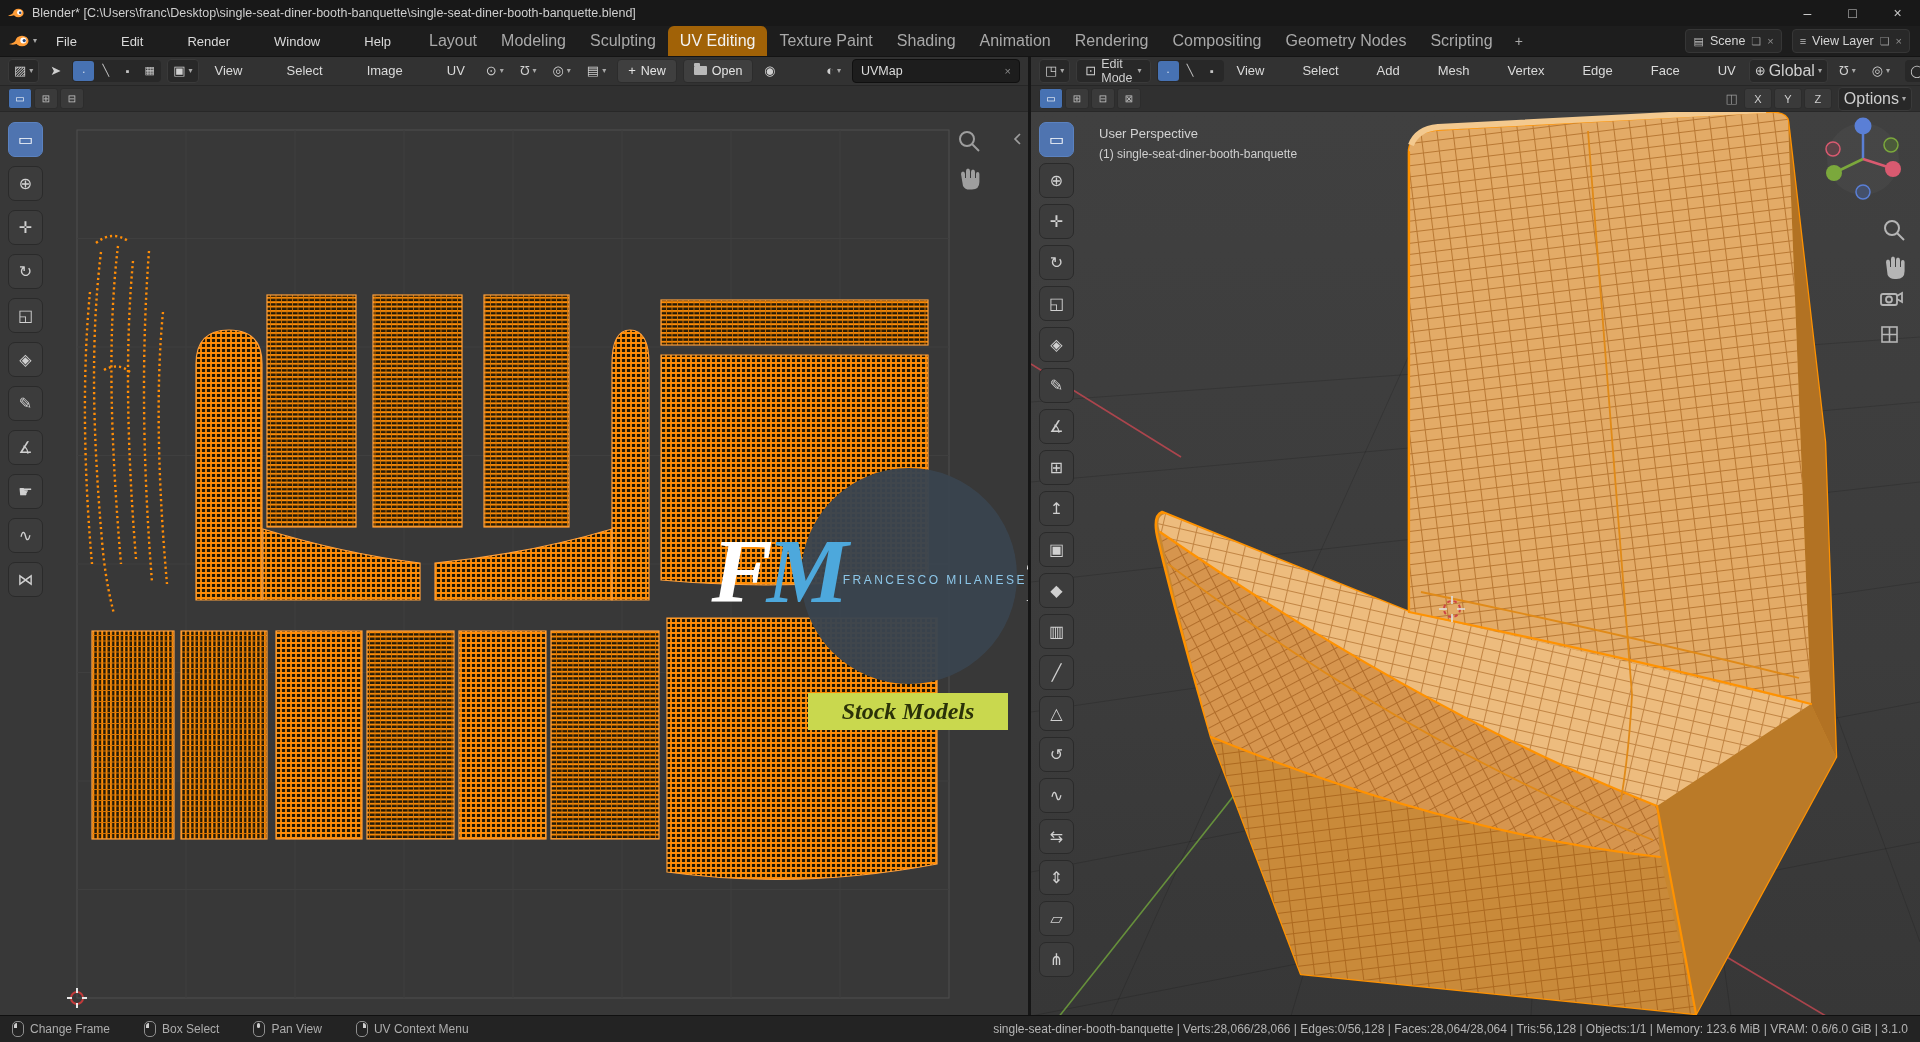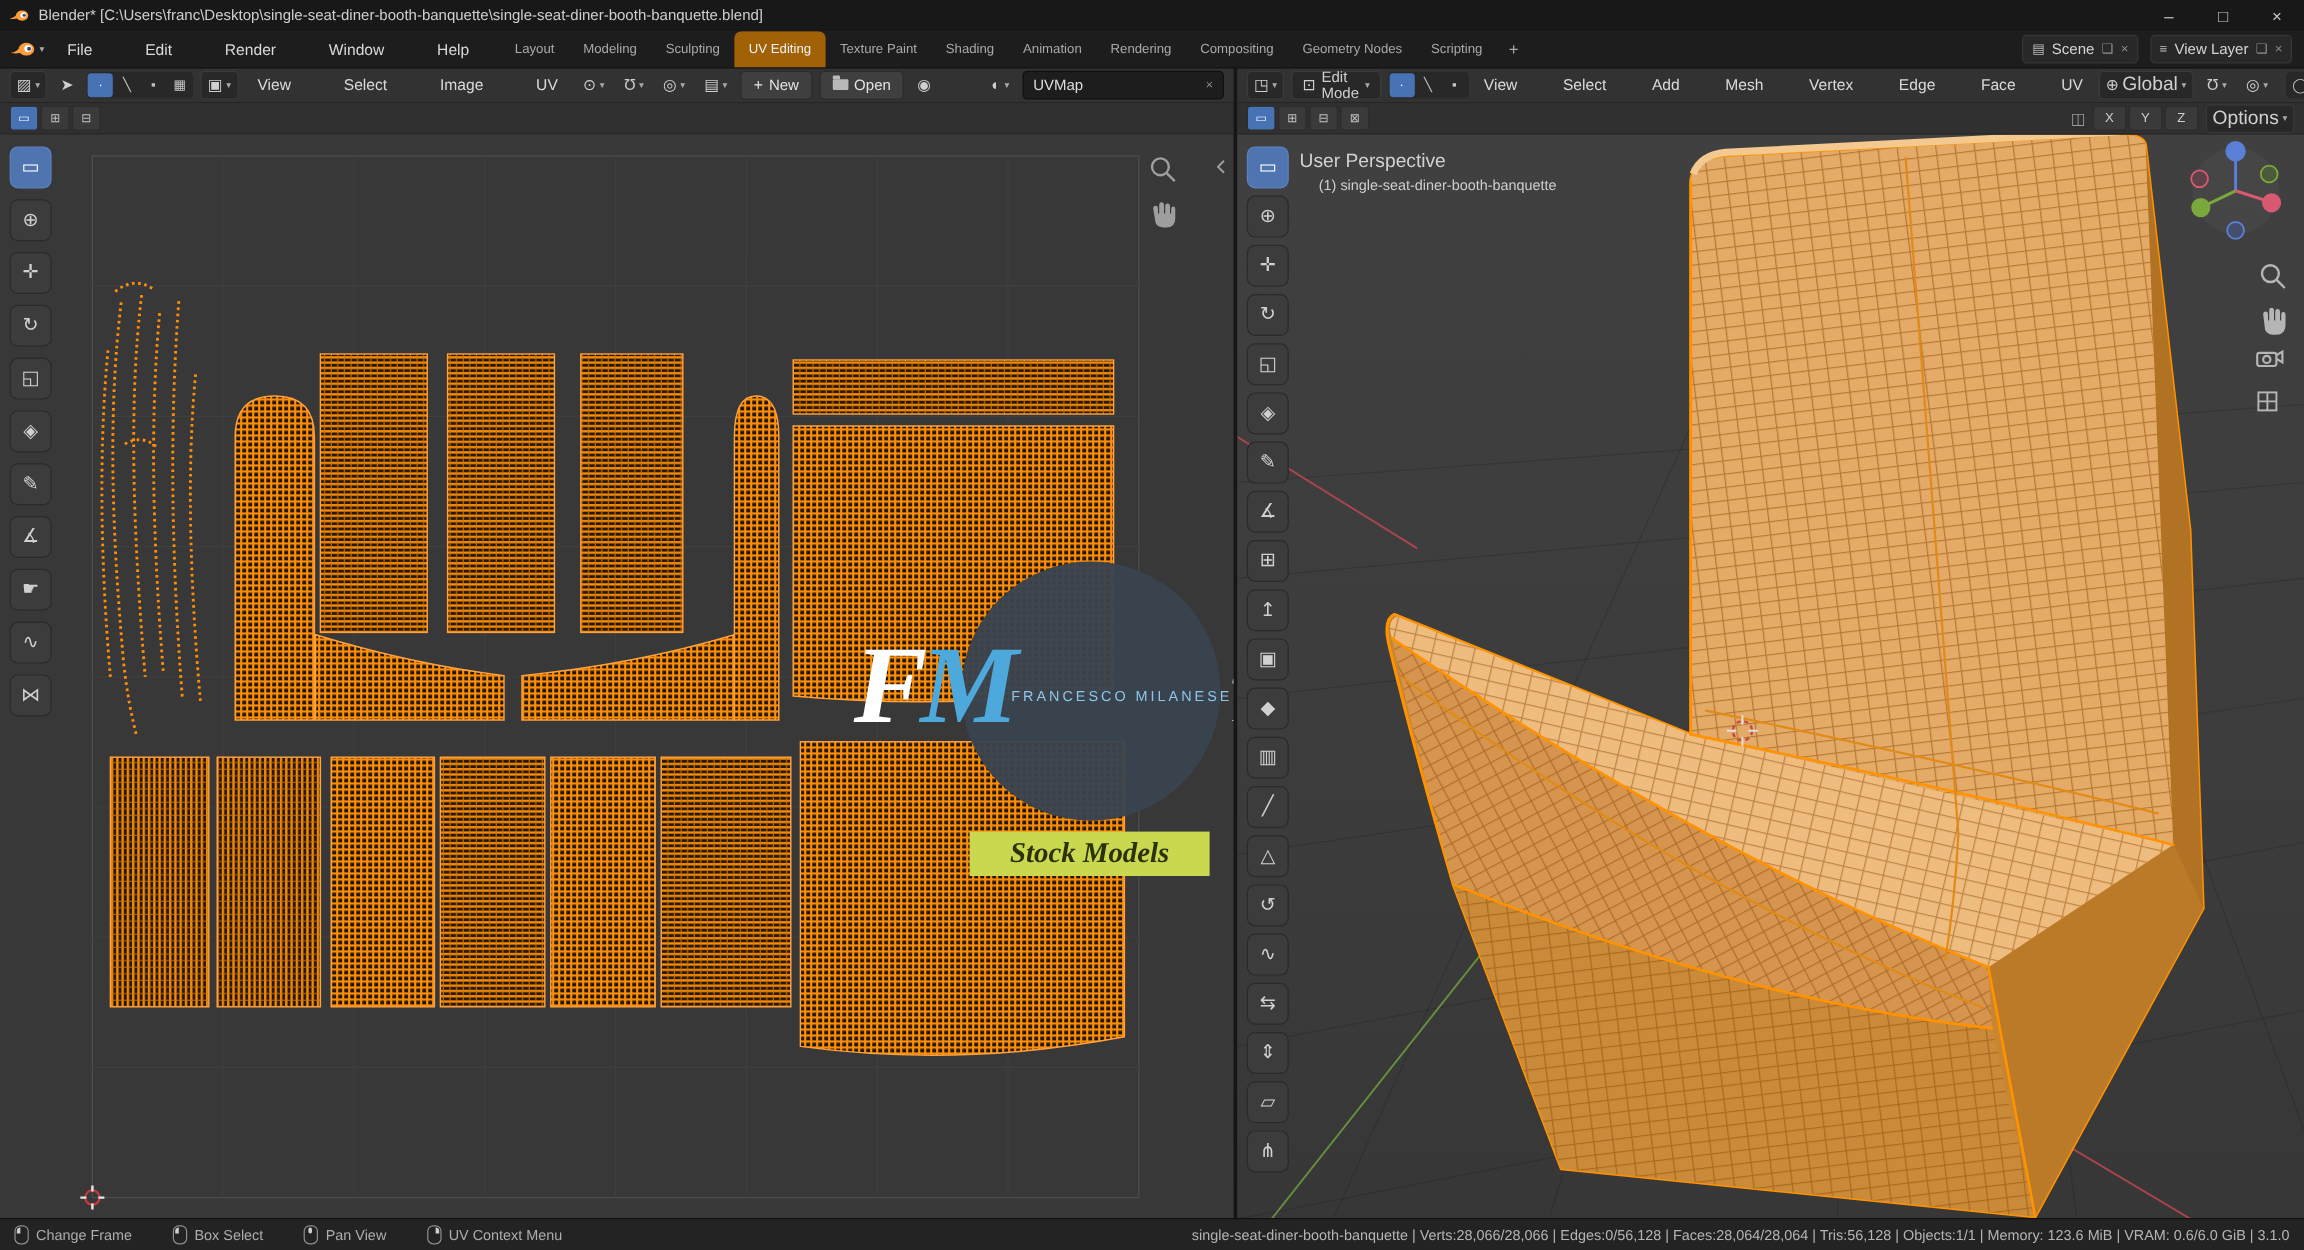--- a/index.html
+++ b/index.html
@@ -14,21 +14,21 @@
   .wc{width:45px;height:100%;display:flex;align-items:center;justify-content:center;
       color:#c8c8c8;font-size:14px;}
 
   
   .topbar{position:absolute;left:0;top:26px;right:0;height:30px;background:#1d1d1d;
           display:flex;align-items:stretch;z-index:59;border-bottom:1px solid #141414;}
   .blogo2{display:flex;align-items:center;gap:4px;padding:0 9px;}
   .menus{display:flex;gap:24px;}
   .hmenu{display:flex;align-items:center;padding:0 10px;font-size:13px;color:#dadada;}
   .ws-tabs{display:flex;margin-left:16px;}
-  .ws-tab{display:flex;align-items:center;padding:0 12px;font-size:11px;color:#a9a9a9;
+  .ws-tab{display:flex;align-items:center;padding:0 12px;font-size:16px;color:#a9a9a9;
           border-radius:6px 6px 0 0;white-space:nowrap;}
   .ws-tab.active{background:#a16207;color:#f2f2f2;}
   .ws-add{display:flex;align-items:center;padding:0 10px;color:#a9a9a9;font-size:14px;}
   .tb-right{margin-left:auto;display:flex;align-items:center;gap:10px;padding-right:10px;}
   .tb-widget{display:flex;align-items:center;gap:6px;background:#282828;border:1px solid #363636;
              border-radius:4px;height:22px;padding:0 7px;font-size:12.5px;color:#d5d5d5;}
   .tbi{font-size:11px;color:#bdbdbd;line-height:1;}
   .tbi.dim{color:#8f8f8f;}
 
   
@@ -100,21 +100,21 @@
          line-height:0.9;letter-spacing:-6px;margin-top:-10px;}
   .wm-f{color:#ffffff;}
   .wm-m{color:#4da8dc;}
   .wm-name{margin-top:7px;font-size:12px;letter-spacing:2.5px;color:#8cc6e8;white-space:nowrap;}
   .wm-sub{font-family:"Liberation Serif",serif;font-style:italic;font-size:27px;color:#f2f2f2;margin-top:2px;}
   .wm-banner{position:absolute;left:808px;top:581px;width:200px;height:37px;background:#c9d84e;
              z-index:7;display:flex;align-items:center;justify-content:center;
              font-family:"Liberation Serif",serif;font-style:italic;font-weight:bold;
              font-size:24px;color:#2b3208;}
 
-  .ov1{position:absolute;left:52px;top:14px;font-size:16px;color:#d2d2d2;z-index:5;text-align:center;}
+  .ov1{position:absolute;left:68px;top:14px;font-size:13px;color:#d2d2d2;z-index:5;text-align:center;}
   .ov2{position:absolute;left:68px;top:35px;font-size:12px;color:#cfcfcf;z-index:5;}
 
   
   .statusbar{position:absolute;left:0;bottom:0;right:0;height:26px;background:#232323;
              border-top:1px solid #101010;display:flex;align-items:center;padding:0 12px;
              font-size:12px;color:#adadad;z-index:60;}
   .hints{display:flex;gap:34px;}
   .hint{display:flex;align-items:center;gap:6px;white-space:nowrap;}
   .mouse{width:10px;height:14px;border:1.5px solid #8f8f8f;border-radius:5px;position:relative;}
   .mouse::before{content:"";position:absolute;background:#cfcfcf;}

